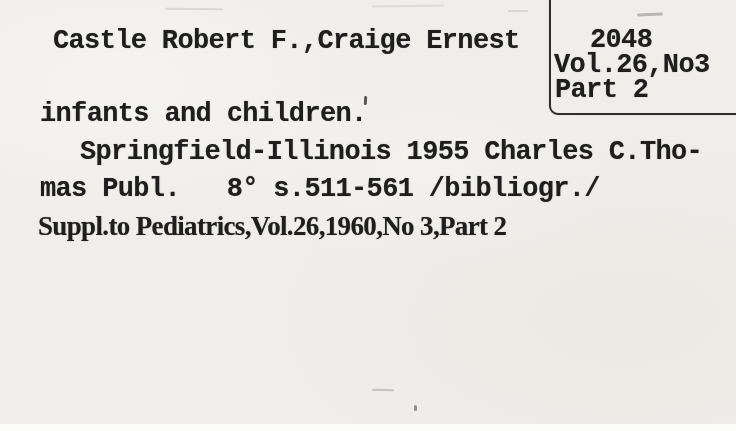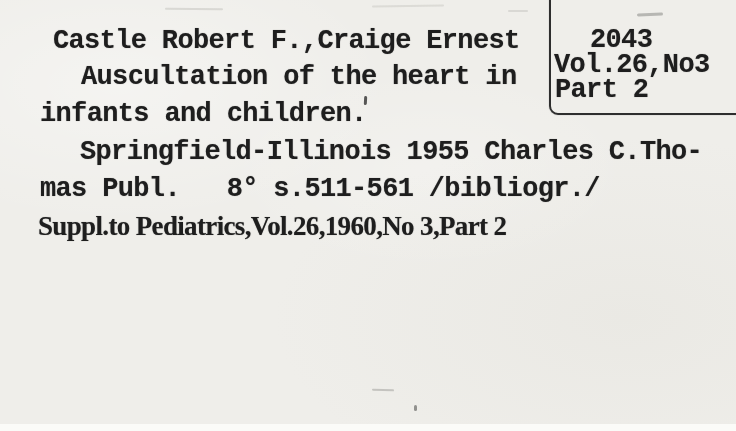--- a/index.html
+++ b/index.html
@@ -62,29 +62,28 @@
   <div class="smudge" style="left:508px; top:10px; width:20px; height:2px; background:rgba(130,130,125,0.2);"></div>
   <div class="smudge" style="left:637px; top:13px; width:26px; height:3px; background:rgba(100,100,98,0.4); transform:rotate(-2deg);"></div>
   <div class="smudge" style="left:364px; top:96px; width:3px; height:9px; background:rgba(35,35,35,0.75); transform:rotate(3deg);"></div>
   <div class="smudge" style="left:372px; top:389px; width:22px; height:2px; background:rgba(100,100,95,0.3); transform:rotate(2deg);"></div>
   <div class="smudge" style="left:414px; top:405px; width:3px; height:6px; background:rgba(70,70,68,0.55);"></div>
 
   <div class="callnum-box"></div>
 
   <div class="line" style="left:53px; top:28px;">Castle Robert F.,Craige Ernest</div>
 
-  <div class="line" style="left:81px; top:64px;">Auscultation of the heart in</div>
 
   <div class="line" style="left:40px; top:101px;">infants and children.</div>
 
   <div class="line" style="left:80px; top:139px;">Springfield-Illinois 1955 Charles C.Tho-</div>
 
   <div class="line" style="left:40px; top:176px;">mas Publ.   8° s.511-561 /bibliogr./</div>
 
   <div class="line" style="left:38px; top:213px;font-family:Liberation Serif, serif;">Suppl.to Pediatrics,Vol.26,1960,No 3,Part 2</div>
 
-  <div class="line" style="left:590px; top:27px;">2043</div>
+  <div class="line" style="left:590px; top:27px;">2048</div>
 
   <div class="line" style="left:554px; top:52px;text-align:center;">Vol.26,No3</div>
 
   <div class="line" style="left:555px; top:77px;">Part 2</div>
 
 </div>
 
 </body></html>

